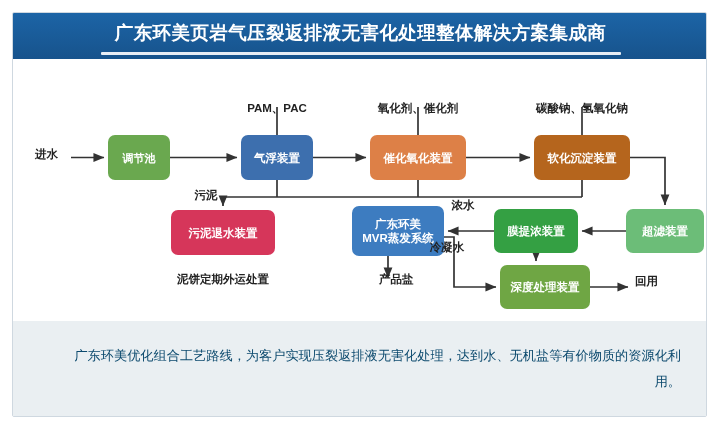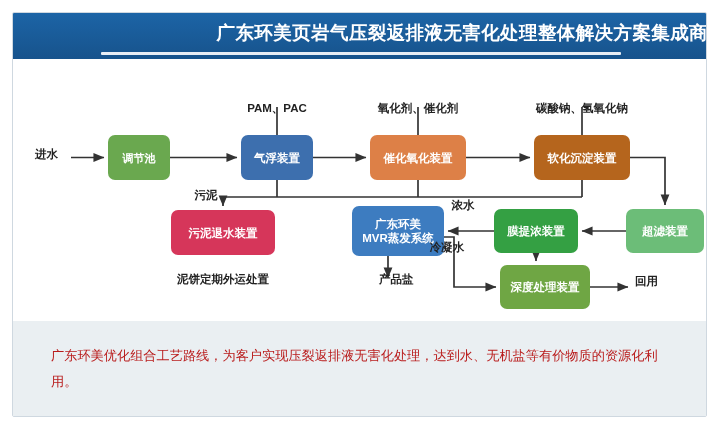--- a/index.html
+++ b/index.html
@@ -43,21 +43,21 @@
     background: #1a5fa0;
     background: linear-gradient(180deg, #1c64a6 0%, #17538c 100%);
   }
   .titlebar-text {
     position: absolute;
     left: 0;
     top: 0;
     width: 695px;
     height: 40px;
     line-height: 40px;
-    text-align: right;
+    text-align: center;
     color: #ffffff;
     font-size: 18.5px;
     font-weight: bold;
     letter-spacing: 0.4px;
     white-space: nowrap;
   }
   .titlebar-rule {
     position: absolute;
     left: 88px;
     top: 39px;
@@ -109,22 +109,22 @@
     background: #eaeff2;
     box-sizing: border-box;
   }
   .footer-text {
     position: absolute;
     left: 38px;
     top: 22px;
     width: 630px;
     font-size: 13.2px;
     line-height: 26px;
-    color: #b91c1c;
-    text-align: left;
+    color: #0c4a6e;
+    text-align: right;
   }
 </style>
 </head>
 <body>
 
 <div id="page">
 
   <div class="card">
 
     <div class="titlebar">

